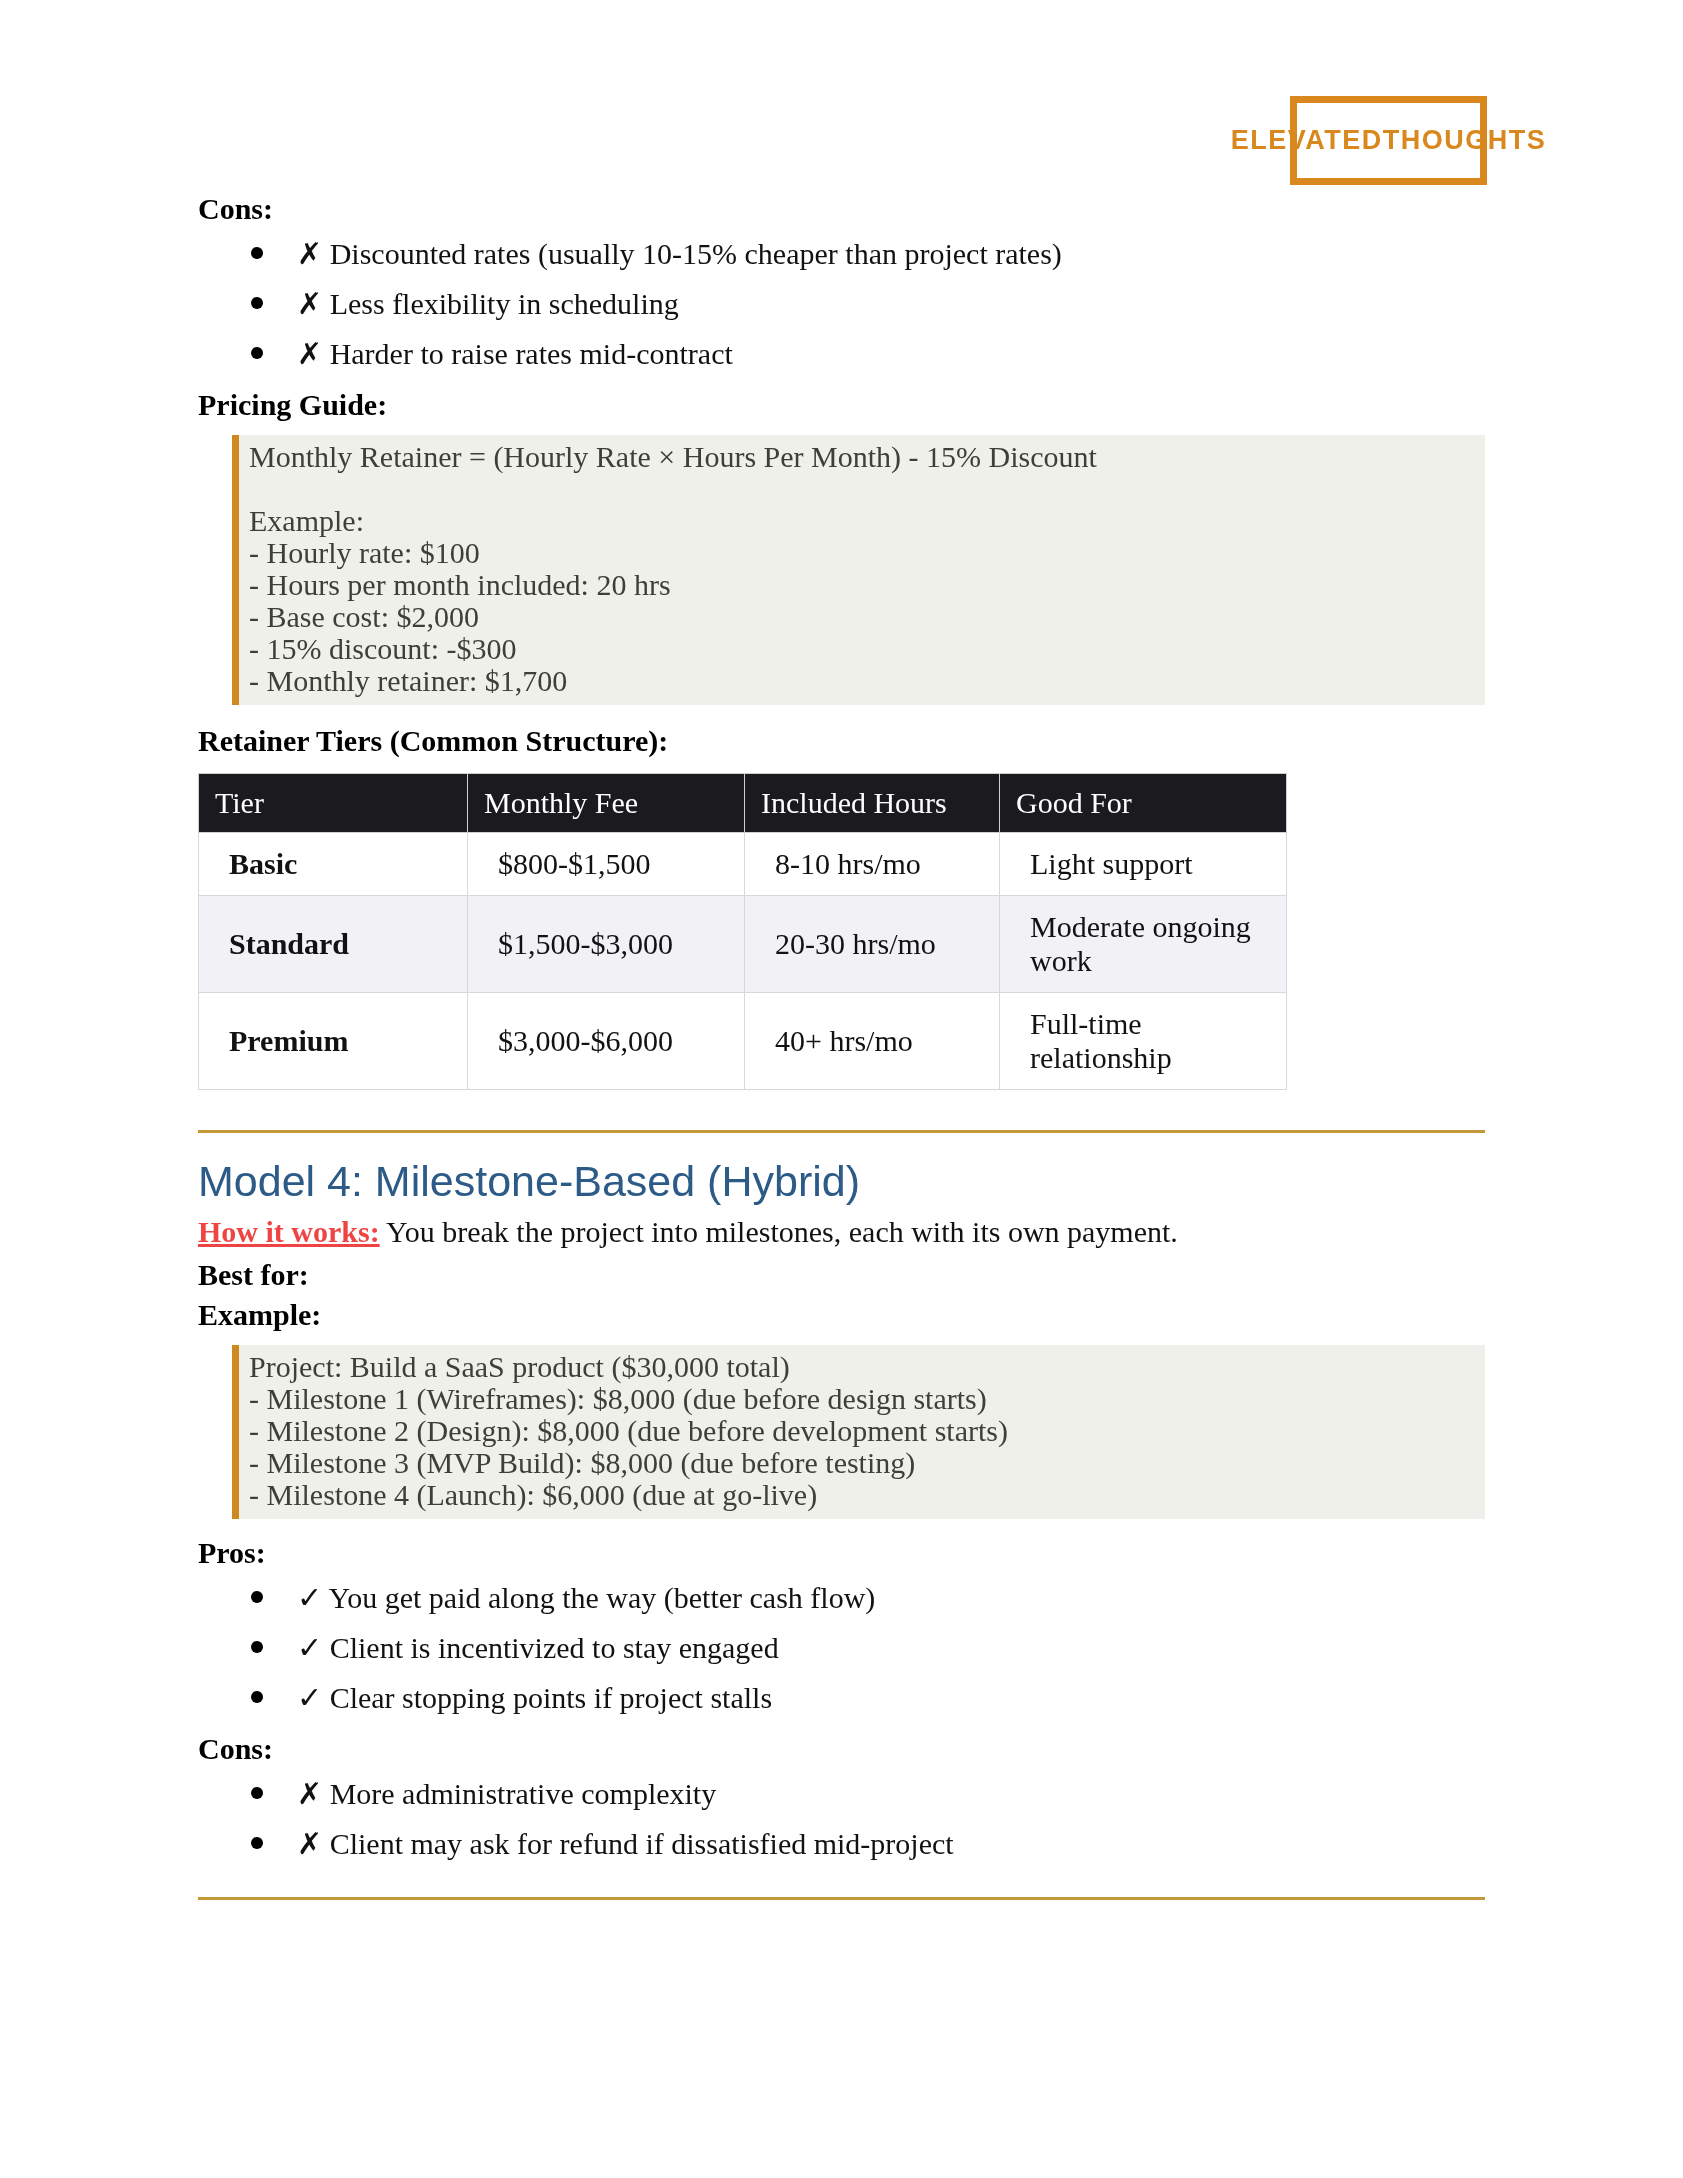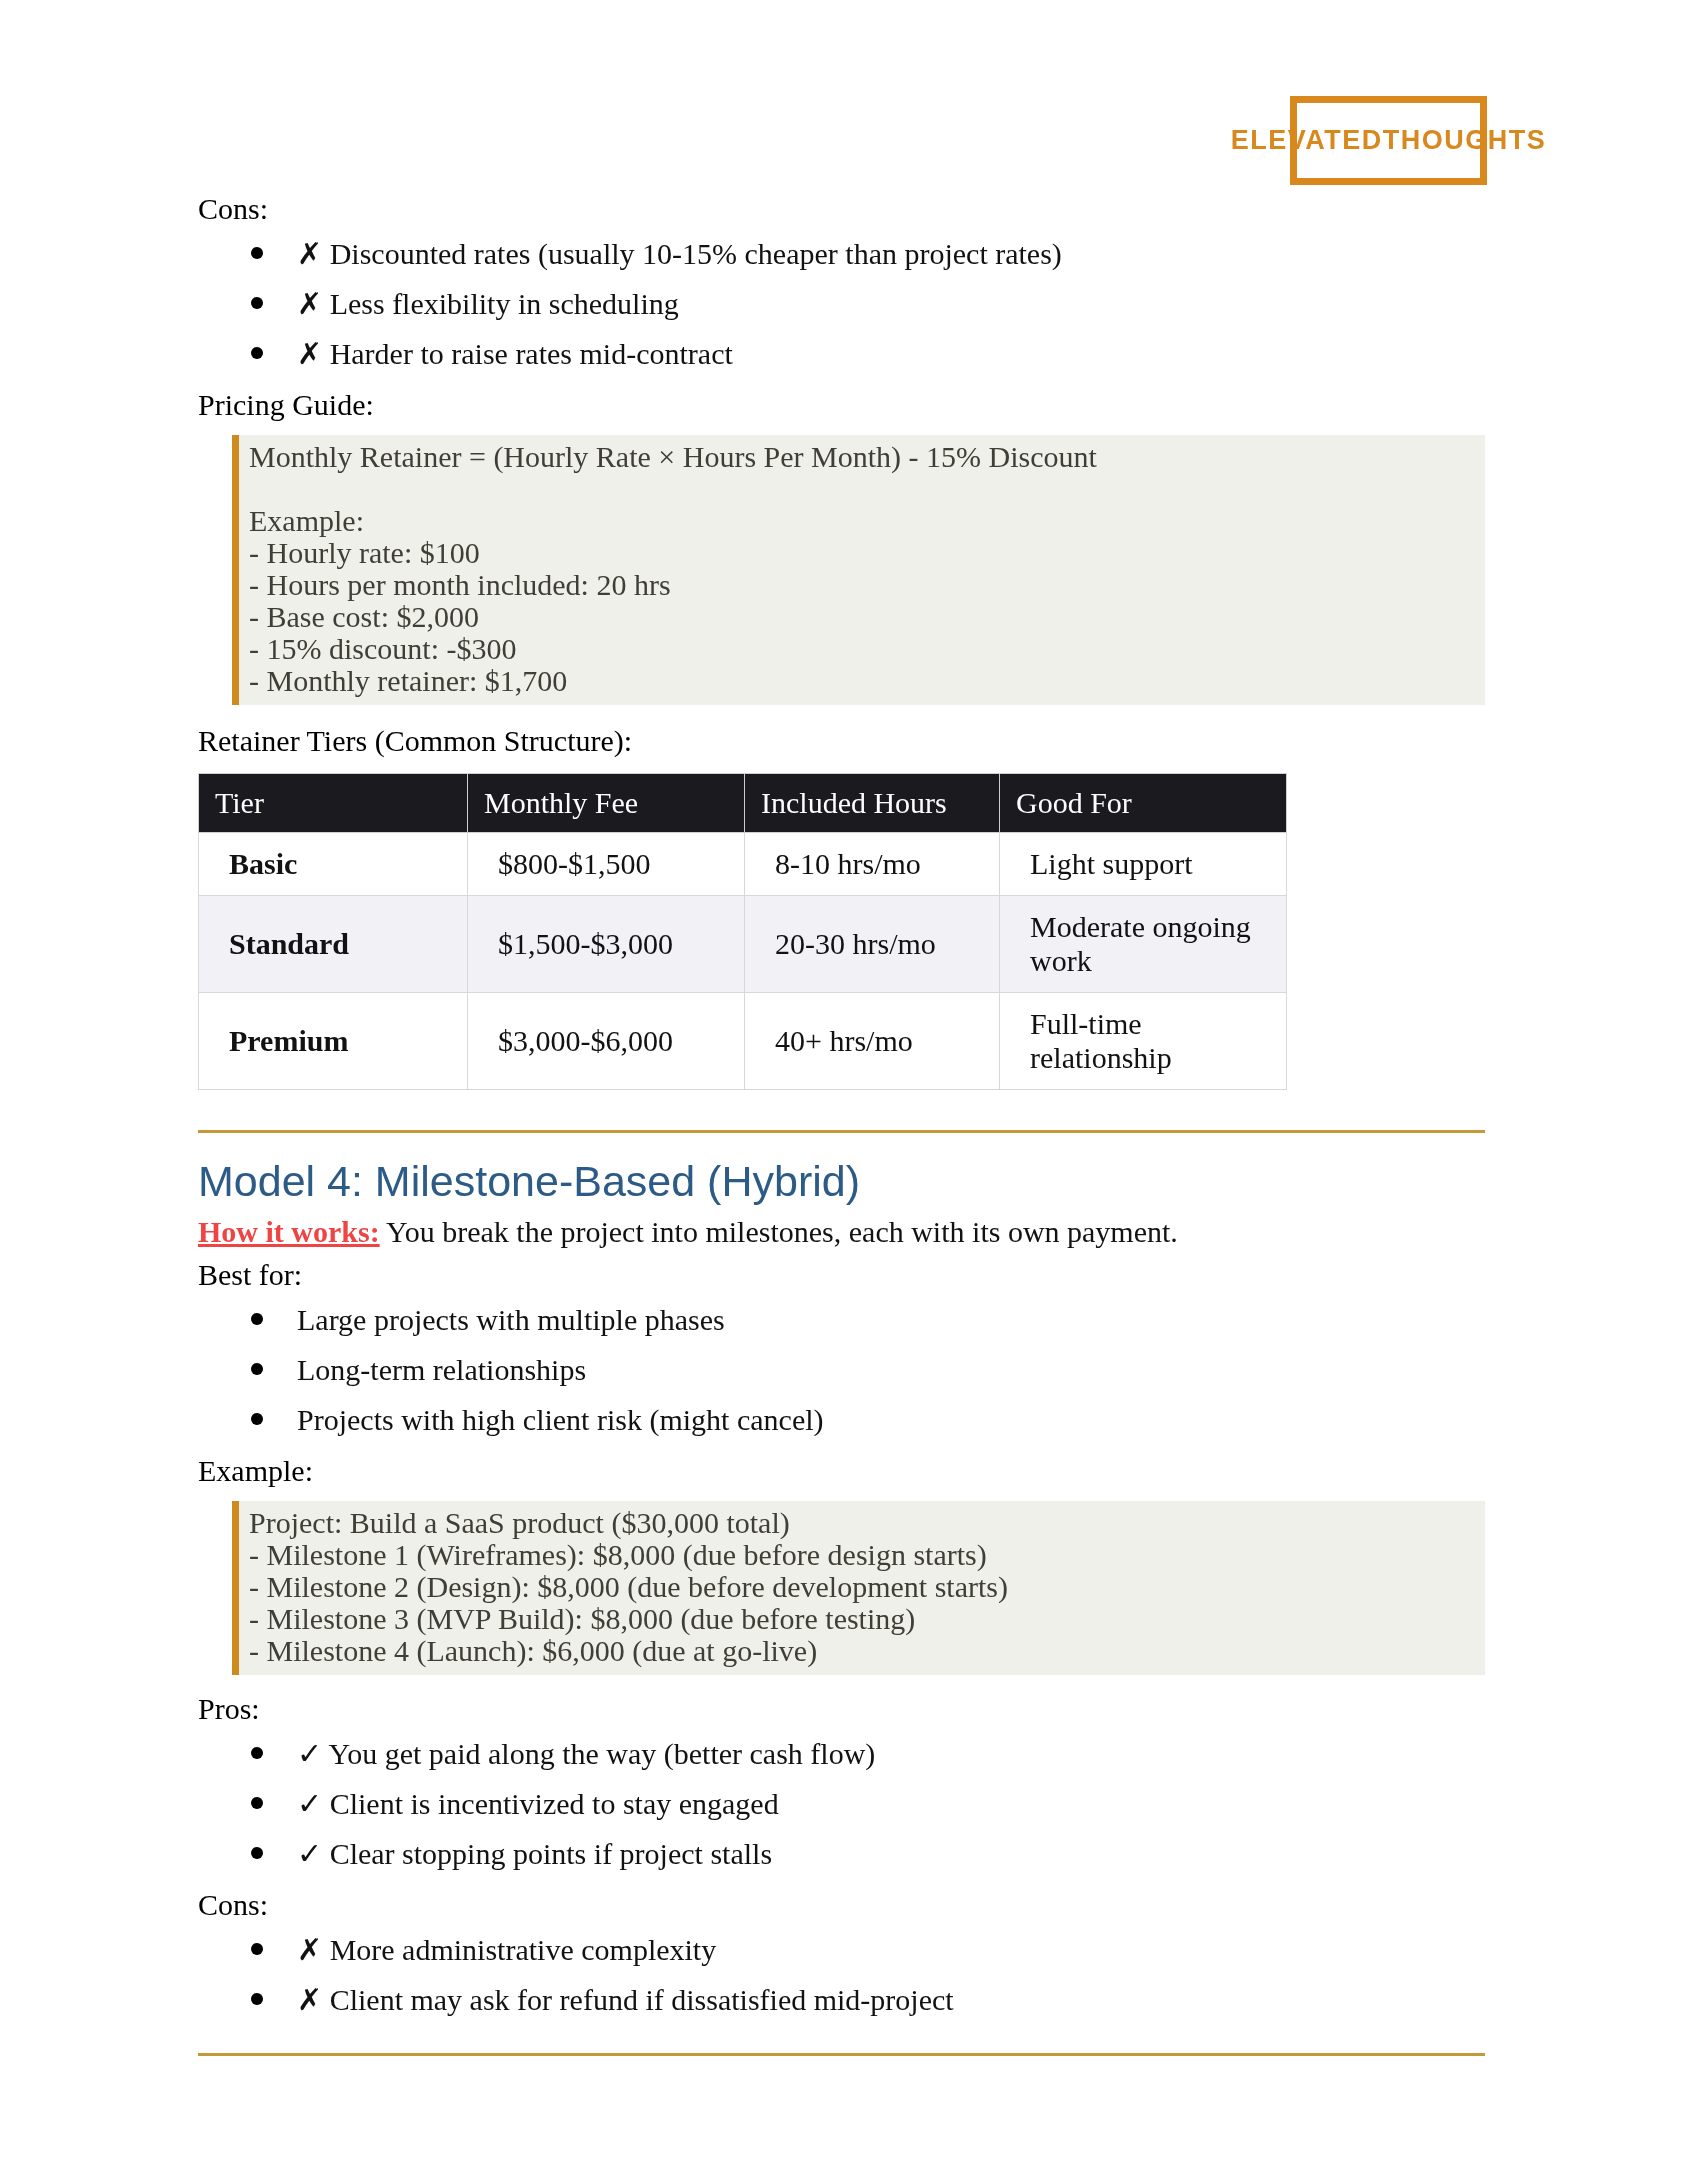--- a/index.html
+++ b/index.html
@@ -22,21 +22,21 @@
   }
   .logo-line {
     font-family:"Liberation Sans", sans-serif;
     font-weight:800; font-size:27px; line-height:31px;
     letter-spacing:1.5px; color:#d8881c; white-space:nowrap;
   }
 
   
   .content { position:absolute; left:198px; top:0; width:1287px; }
 
-  .b-label { font-weight:400; font-size:30px; line-height:36px; color:#000; }
+  .b-label { font-weight:700; font-size:30px; line-height:36px; color:#000; }
   .label-first { margin-top:191px; }
   .after-list { margin-top:4px; }
   .after-code { margin-top:18px; }
   .after-para { margin-top:8px; }
   .pros-label { margin-top:16px; }
 
   .doc-list { list-style:none; margin:10px 0 0 0; padding:0 0 0 99px; }
   .doc-list li {
     position:relative; font-size:30px; line-height:34px;
     margin-bottom:16px; color:#121212;
@@ -154,25 +154,20 @@
     </tbody>
   </table>
 
   <hr class="rule">
 
   <h2 class="model-heading">Model 4: Milestone-Based (Hybrid)</h2>
 
   <p class="para"><span class="lead">How it works:</span> <span>You break the project into milestones, each with its own payment.</span></p>
 
   <div class="b-label after-para">Best for:</div>
-  <ul class="doc-list">
-    <li>Large projects with multiple phases</li>
-    <li>Long-term relationships</li>
-    <li>Projects with high client risk (might cancel)</li>
-  </ul>
 
   <div class="b-label after-list">Example:</div>
   <div class="code-block">
     <div class="code-line">Project: Build a SaaS product ($30,000 total)</div>
     <div class="code-line">- Milestone 1 (Wireframes): $8,000 (due before design starts)</div>
     <div class="code-line">- Milestone 2 (Design): $8,000 (due before development starts)</div>
     <div class="code-line">- Milestone 3 (MVP Build): $8,000 (due before testing)</div>
     <div class="code-line">- Milestone 4 (Launch): $6,000 (due at go-live)</div>
   </div>
 

